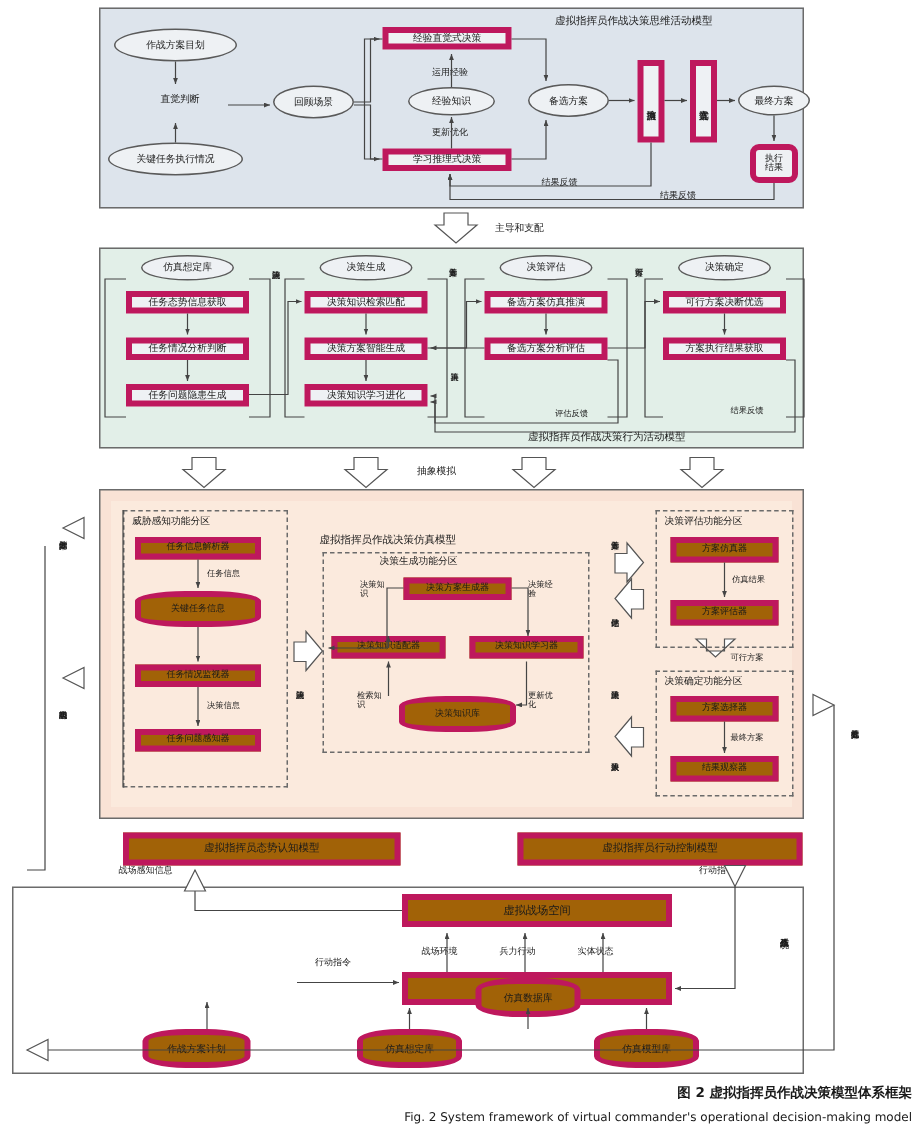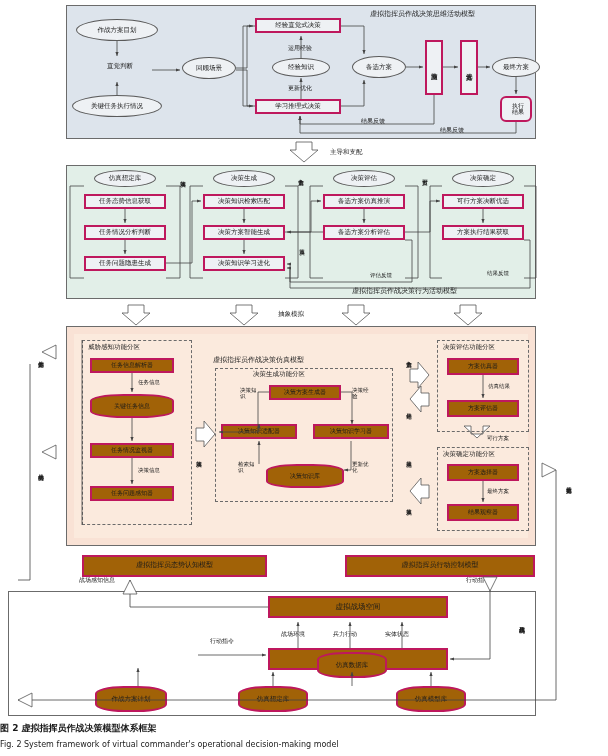--- a/index.html
+++ b/index.html
@@ -1,31 +1,31 @@
 <!DOCTYPE html>
 <html><head>
 <meta charset="utf-8">
 <style>
   html,body{margin:0;padding:0;background:#ffffff;}
   body{width:608px;height:756px;font-family:"DejaVu Sans","Liberation Sans",sans-serif;color:#1a1a1a;}
   #root{position:relative;width:608px;height:756px;overflow:hidden;}
   .abs{position:absolute;box-sizing:border-box;}
-  .box{border:2px solid #be185d;background:#eef1f4;display:flex;align-items:center;justify-content:center;text-align:right;line-height:1.05;}
+  .box{border:4px solid #be185d;background:#eef1f4;display:flex;align-items:center;justify-content:center;text-align:center;line-height:1.05;}
   .box.white{background:#a16207;}
   .panel{border:1px solid #6b6b6b;}
   .p1{background:#dde4ec;}
   .p2{background:#e2efe8;}
   .p3{background:#f9e2d5;}
   .p3inner{background:#fbeadd;}
   .dashed{border:1px dashed #6b6b6b;background:transparent;}
   .ell{border:1px solid #5a5a5a;border-radius:50%;background:#eef1f4;display:flex;align-items:center;justify-content:center;text-align:center;}
   .lbl{white-space:nowrap;color:#1a1a1a;}
   .vert{writing-mode:vertical-rl;text-orientation:upright;letter-spacing:0px;line-height:1;}
   svg{position:absolute;left:0;top:0;pointer-events:none;}
-  .cap{position:absolute;text-align:left;width:608px;}.f55{font-size:5.5px}.f6{font-size:6px}.f65{font-size:6.5px}
+  .cap{position:absolute;text-align:right;width:608px;}.f55{font-size:5.5px}.f6{font-size:6px}.f65{font-size:6.5px}
   .f7{font-size:7px}.f75{font-size:7.5px}.f8{font-size:8px}.f9{font-size:9px}
 </style>
 </head>
 <body>
 
 <div id="root">
 
   <div class="abs panel p1" style="left:66px;top:5px;width:470px;height:134px;"></div>
   <div class="abs lbl f7" style="left:370px;top:9px;">虚拟指挥员作战决策思维活动模型</div>
 

